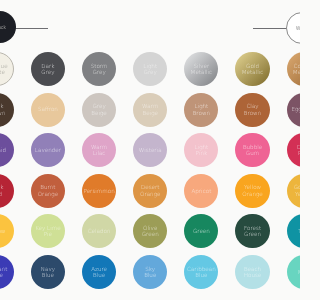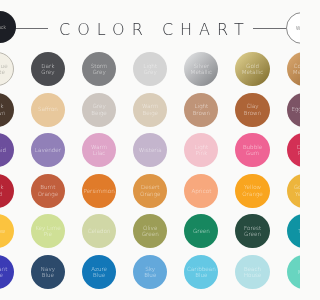--- a/index.html
+++ b/index.html
@@ -27,21 +27,20 @@
 
 <div id="stage">
   <div class="hdr-line" style="left: 14px; top: 28px; width: 34px; background: rgb(110, 110, 114);"></div>
   <div class="hdr-line" style="left: 253px; top: 28px; width: 34px; background: rgb(110, 110, 114);"></div>
   <div class="hdr-circle" id="hdrL" style="left: -16px; top: 11.3px; width: 32px; height: 32px; background: rgb(28, 30, 37);">
     <span style="color: rgb(155, 155, 155);">Black</span>
   </div>
   <div class="hdr-circle" id="hdrR" style="left: 286.3px; top: 12.3px; width: 32px; height: 32px; background: rgb(255, 255, 255); border: 1px solid rgb(138, 138, 138);">
     <span style="color: rgb(141, 141, 141);">White</span>
   </div>
-  <div class="title" style="left:59px;top:21.5px;">COLOR CHART</div>
   <div id="grid">
       <div class="swatch" style="left: -20.3px; top: 51.95px; width: 34.2px; height: 34.2px; background: rgb(242, 239, 229); border: 1px solid rgb(185, 182, 173);">
         <span class="lbl" title="Antique White" style="color: rgb(155, 154, 146);">
           <span class="ln">Antique</span>
           <span class="ln">White</span>
         </span>
       </div>
       <div class="swatch" style="left: 30.85px; top: 51.95px; width: 34.2px; height: 34.2px; background: rgb(75, 76, 80);">
         <span class="lbl" title="Dark Grey" style="color: rgba(255, 255, 255, 0.74);">
           <span class="ln">Dark</span>

